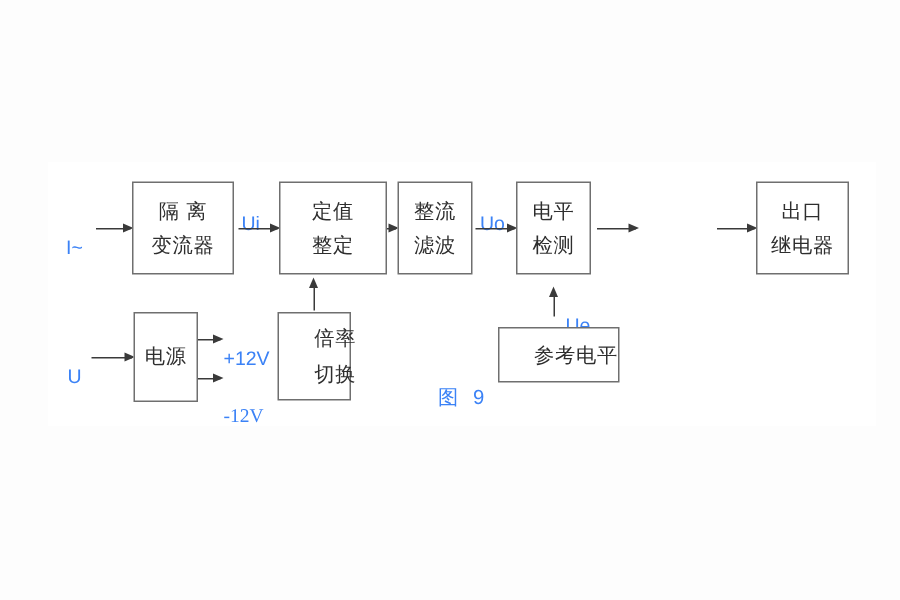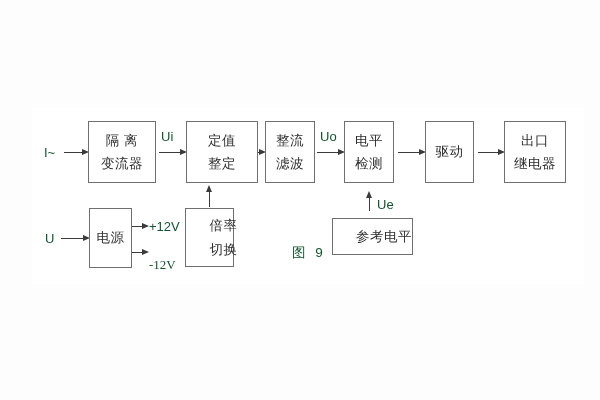--- a/index.html
+++ b/index.html
@@ -28,21 +28,21 @@
   .b-rectifier{left:265px;top:121px;width:50px;height:62px;}
   .b-level    {left:344px;top:121px;width:50px;height:62px;}
   .b-drive    {left:425px;top:121px;width:49px;height:62px;}
   .b-output   {left:504px;top:121px;width:62px;height:62px;}
   .b-power    {left:89px;top:208px;width:43px;height:60px;}
   .b-ratio    {left:185px;top:208px;width:49px;height:59px;padding-left:28px;}
   .b-ref      {left:332px;top:218px;width:81px;height:37px;align-items:flex-end;}
 
   
   .lbl{
-    position:absolute;font-size:13px;color:#14532d;line-height:1.2;white-space:nowrap;
+    position:absolute;font-size:13px;color:#3b82f6;line-height:1.2;white-space:nowrap;margin-top:12px;
   }
   .l-current{left:44px;top:145px;}
   .l-voltage{left:45px;top:231px;}
   .l-ui{left:161px;top:129px;}
   .l-uo{left:320px;top:129px;}
   .l-ue{left:377px;top:197px;}
   .l-p12{left:149px;top:219px;}
   .l-n12{left:149px;top:257px;font-family:Liberation Serif, serif;}
   .l-fig{left:292px;top:245px;font-size:13.5px;letter-spacing:3px;}
 
@@ -118,23 +118,20 @@
   <div class="box b-level">
     <span>电平</span>
     <span>检测</span>
   </div>
 
   <div class="box b-rectifier">
     <span>整流</span>
     <span>滤波</span>
   </div>
 
-  <div class="box b-drive">
-    <span>驱动</span>
-  </div>
 
   <div class="box b-output">
     <span>出口</span>
     <span>继电器</span>
   </div>
 
   <div class="box b-power">
     <span>电源</span>
   </div>
 

